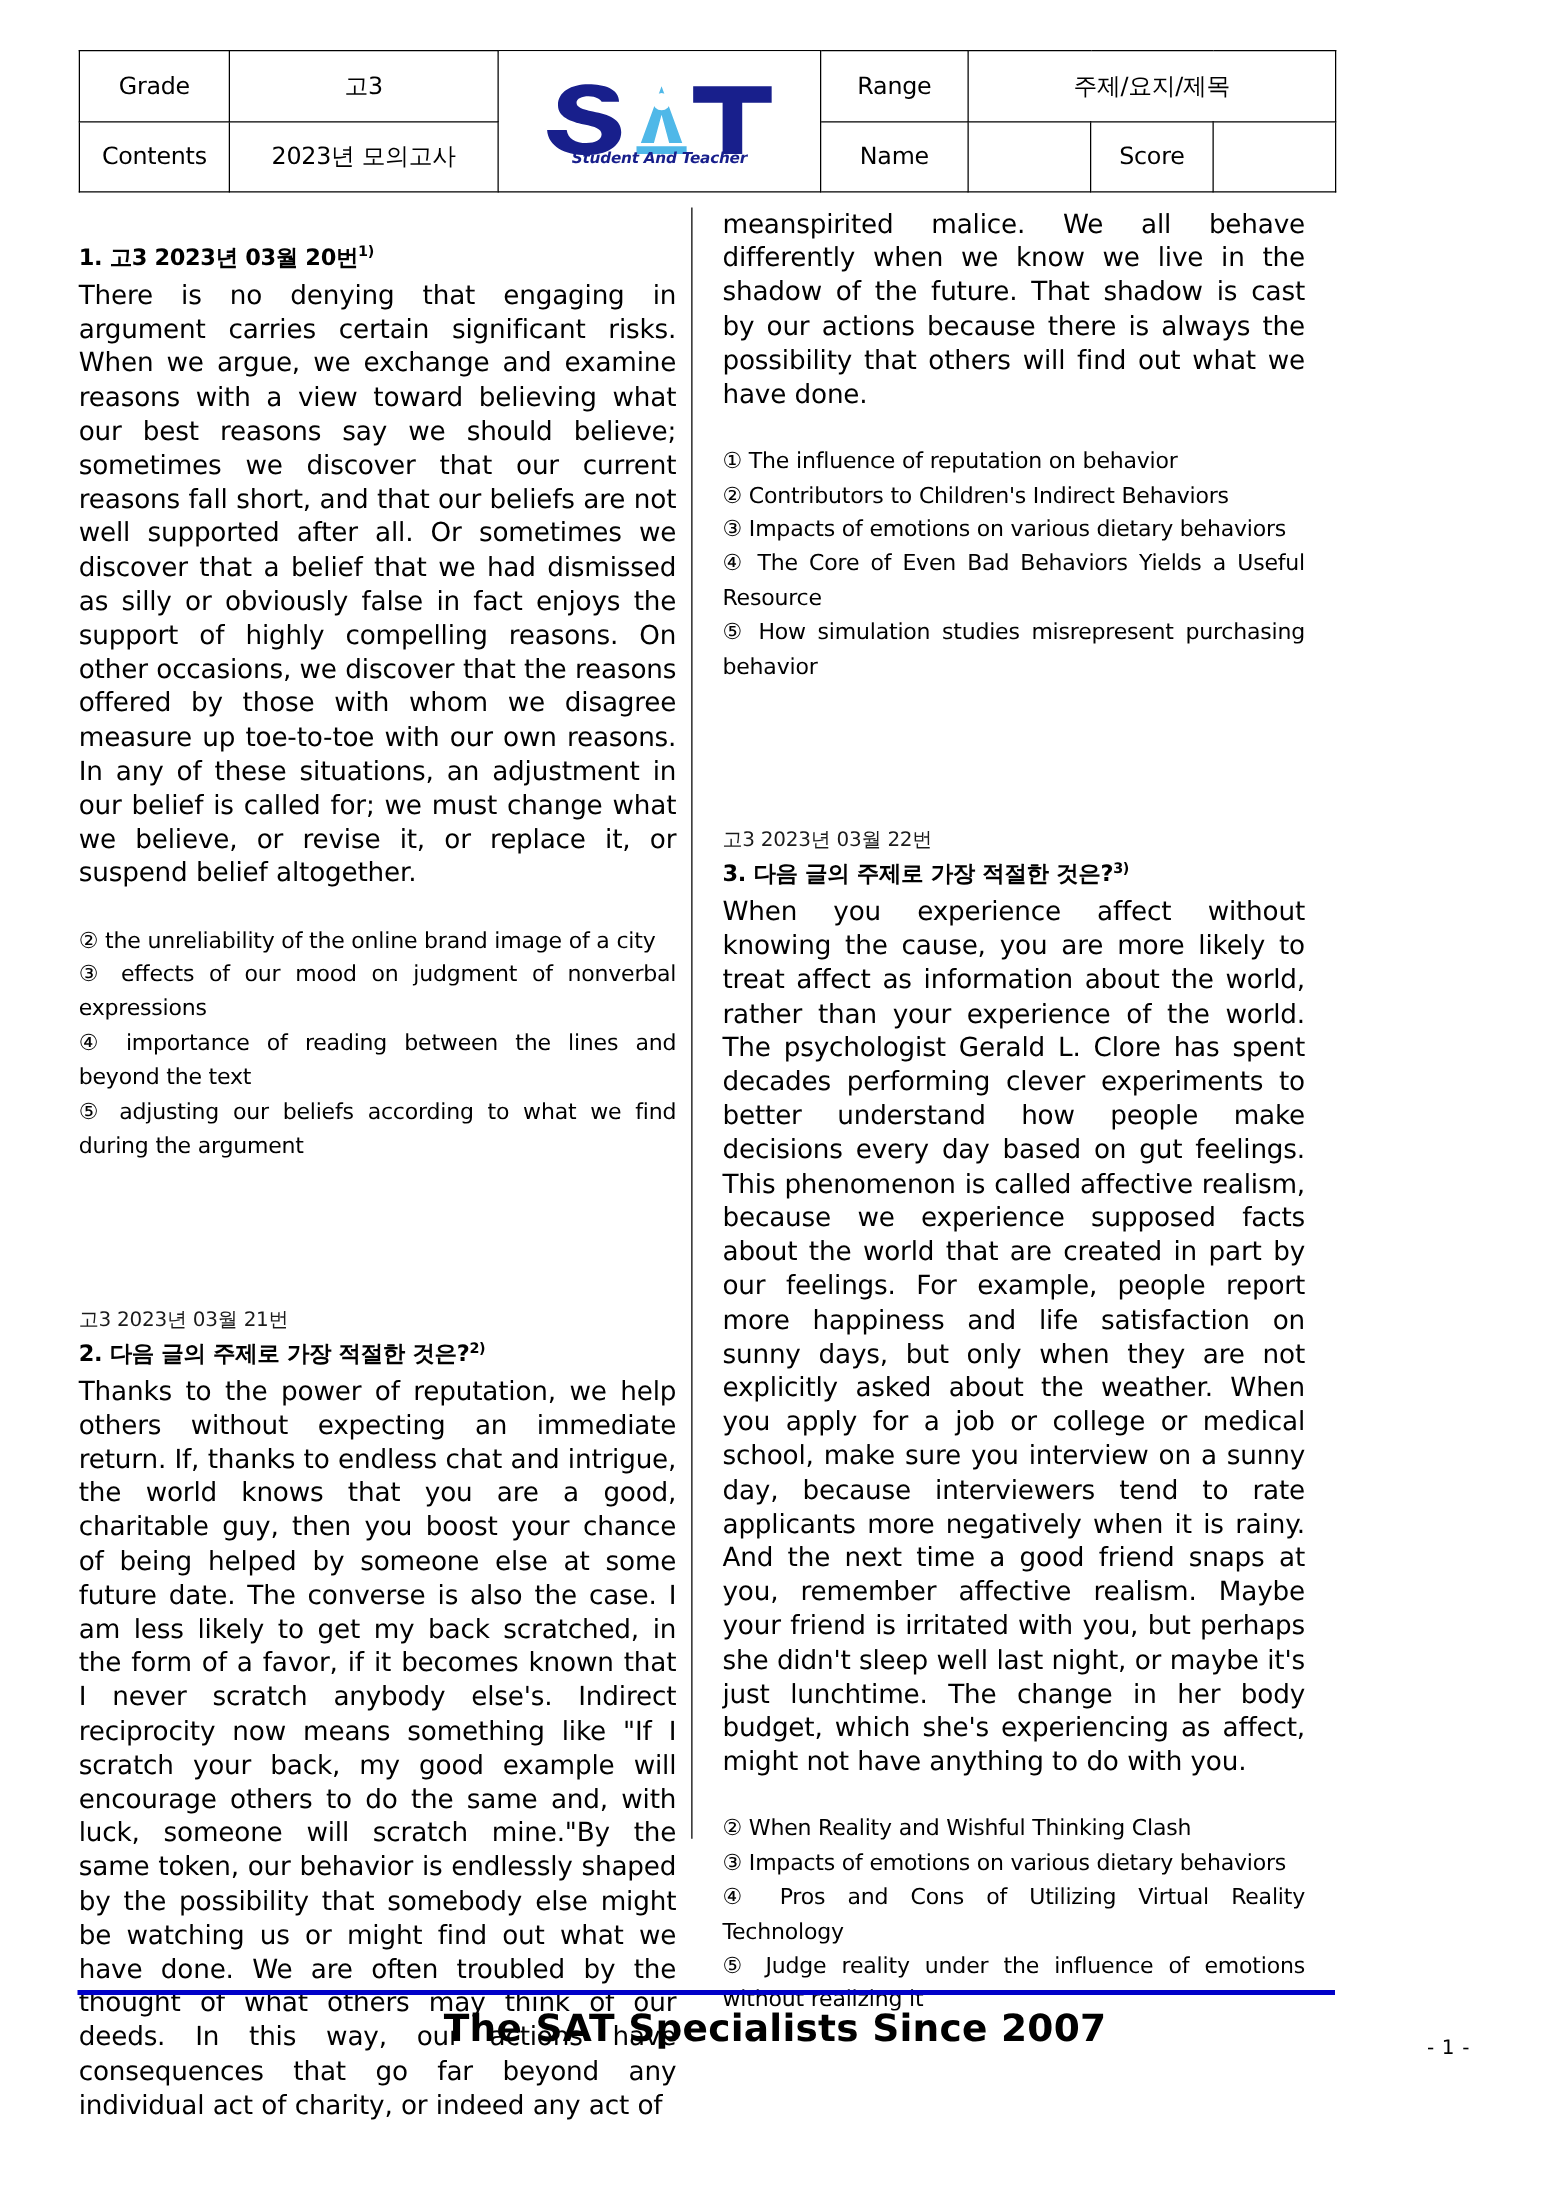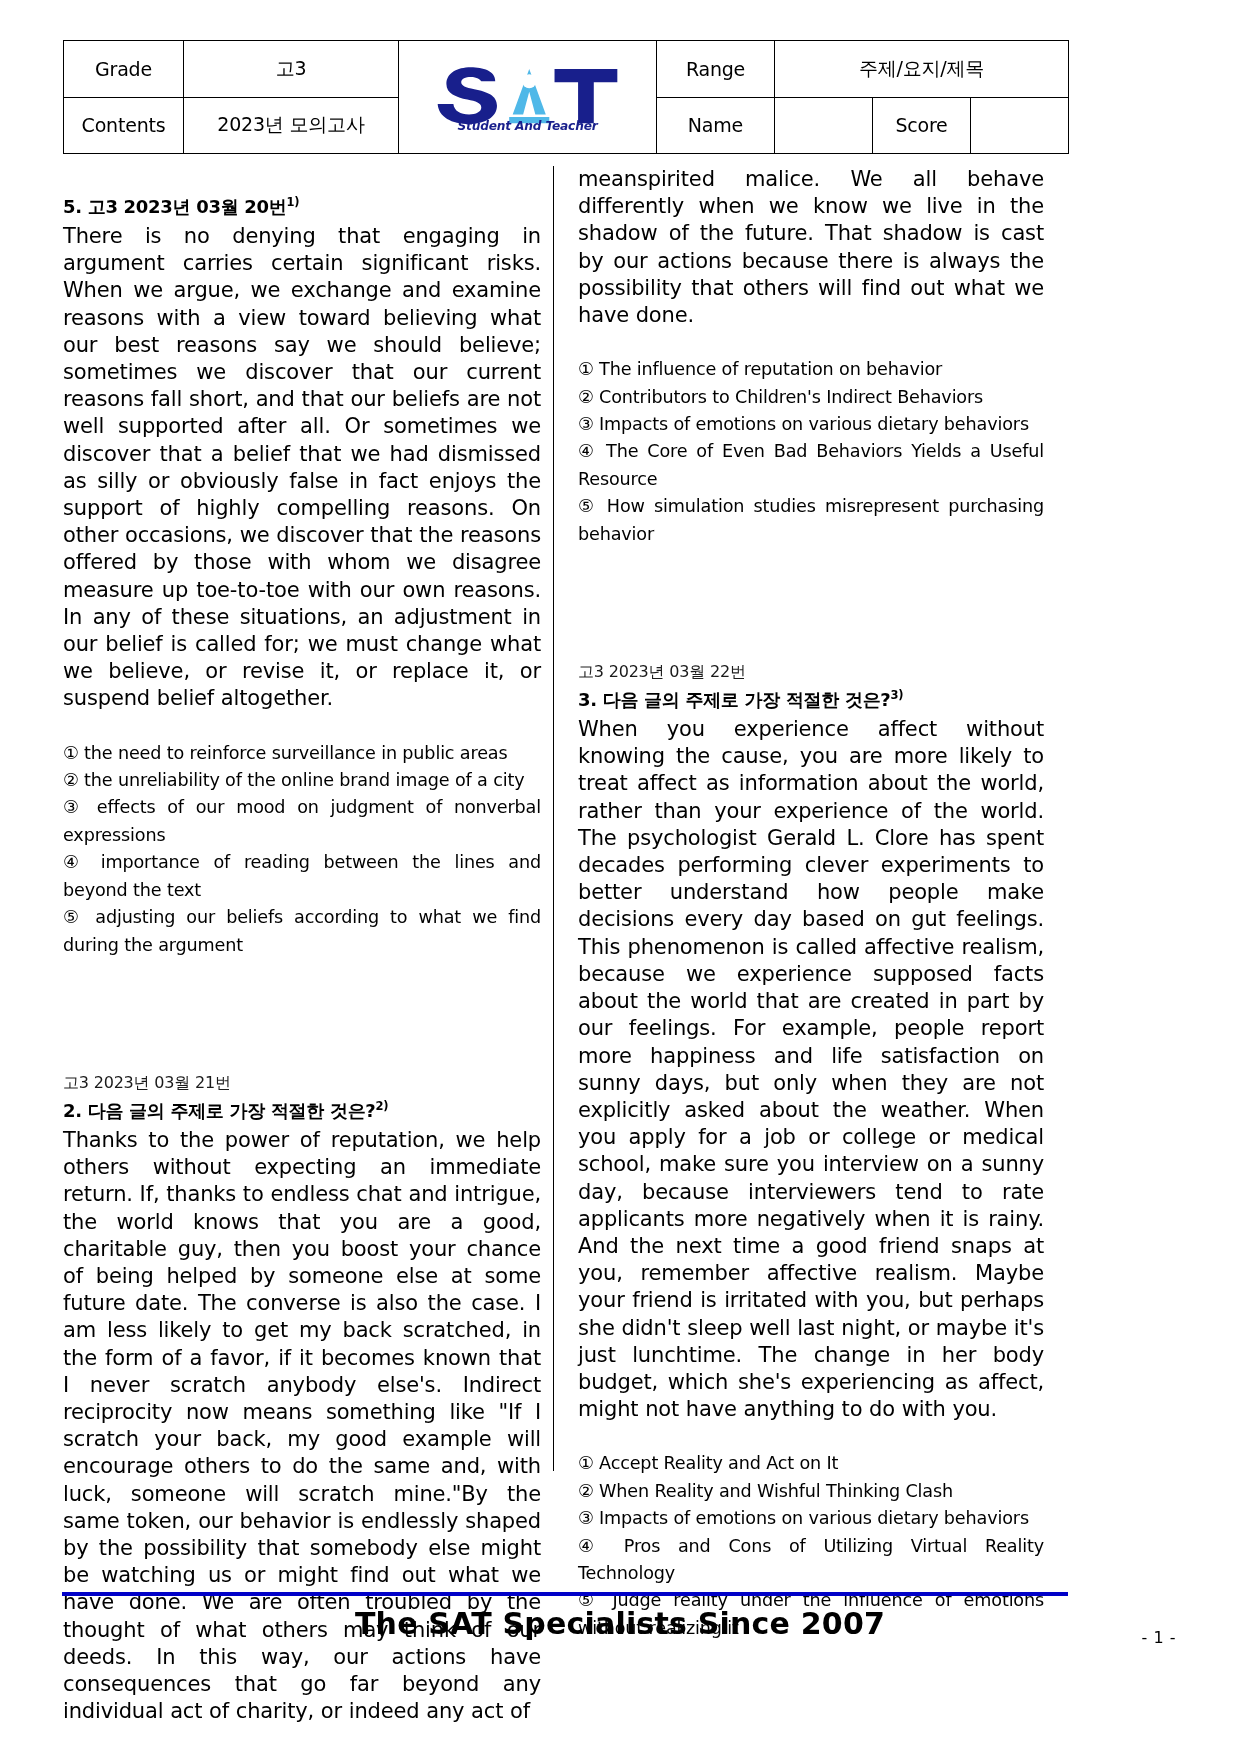--- a/index.html
+++ b/index.html
@@ -193,25 +193,24 @@
     </table>
 
   <div class="columns">
 
     <div class="col col-left">
 
       <div class="gap-sm"></div>
 
       <div>
         <div class="q-title">
-          <span>5. 고3 2023년 03월 20번</span><sup>1)</sup>
+          <span>1. 고3 2023년 03월 20번</span><sup>1)</sup>
         </div>
         <p class="passage">There is no denying that engaging in argument carries certain significant risks. When we argue, we exchange and examine reasons with a view toward believing what our best reasons say we should believe; sometimes we discover that our current reasons fall short, and that our beliefs are not well supported after all. Or sometimes we discover that a belief that we had dismissed as silly or obviously false in fact enjoys the support of highly compelling reasons. On other occasions, we discover that the reasons offered by those with whom we disagree measure up toe-to-toe with our own reasons. In any of these situations, an adjustment in our belief is called for; we must change what we believe, or revise it, or replace it, or suspend belief altogether.</p>
         <div class="choices">
-          <p class="choice">① the need to reinforce surveillance in public areas</p>
           <p class="choice">② the unreliability of the online brand image of a city</p>
           <p class="choice">③ effects of our mood on judgment of nonverbal expressions</p>
           <p class="choice">④ importance of reading between the lines and beyond the text</p>
           <p class="choice">⑤ adjusting our beliefs according to what we find during the argument</p>
         </div>
       </div>
 
       <div class="gap-lg"></div>
 
       <div>
@@ -241,21 +240,20 @@
 
       <div class="gap-lg"></div>
 
       <div>
         <div class="q-src">고3 2023년 03월 22번</div>
         <div class="q-title">
           <span>3. 다음 글의 주제로 가장 적절한 것은?</span><sup>3)</sup>
         </div>
         <p class="passage">When you experience affect without knowing the cause, you are more likely to treat affect as information about the world, rather than your experience of the world. The psychologist Gerald L. Clore has spent decades performing clever experiments to better understand how people make decisions every day based on gut feelings. This phenomenon is called affective realism, because we experience supposed facts about the world that are created in part by our feelings. For example, people report more happiness and life satisfaction on sunny days, but only when they are not explicitly asked about the weather. When you apply for a job or college or medical school, make sure you interview on a sunny day, because interviewers tend to rate applicants more negatively when it is rainy. And the next time a good friend snaps at you, remember affective realism. Maybe your friend is irritated with you, but perhaps she didn't sleep well last night, or maybe it's just lunchtime. The change in her body budget, which she's experiencing as affect, might not have anything to do with you.</p>
         <div class="choices">
-          <p class="choice">① Accept Reality and Act on It</p>
           <p class="choice">② When Reality and Wishful Thinking Clash</p>
           <p class="choice">③ Impacts of emotions on various dietary behaviors</p>
           <p class="choice">④ Pros and Cons of Utilizing Virtual Reality Technology</p>
           <p class="choice">⑤ Judge reality under the influence of emotions without realizing it</p>
         </div>
       </div>
 
     </div>
   </div>
 

